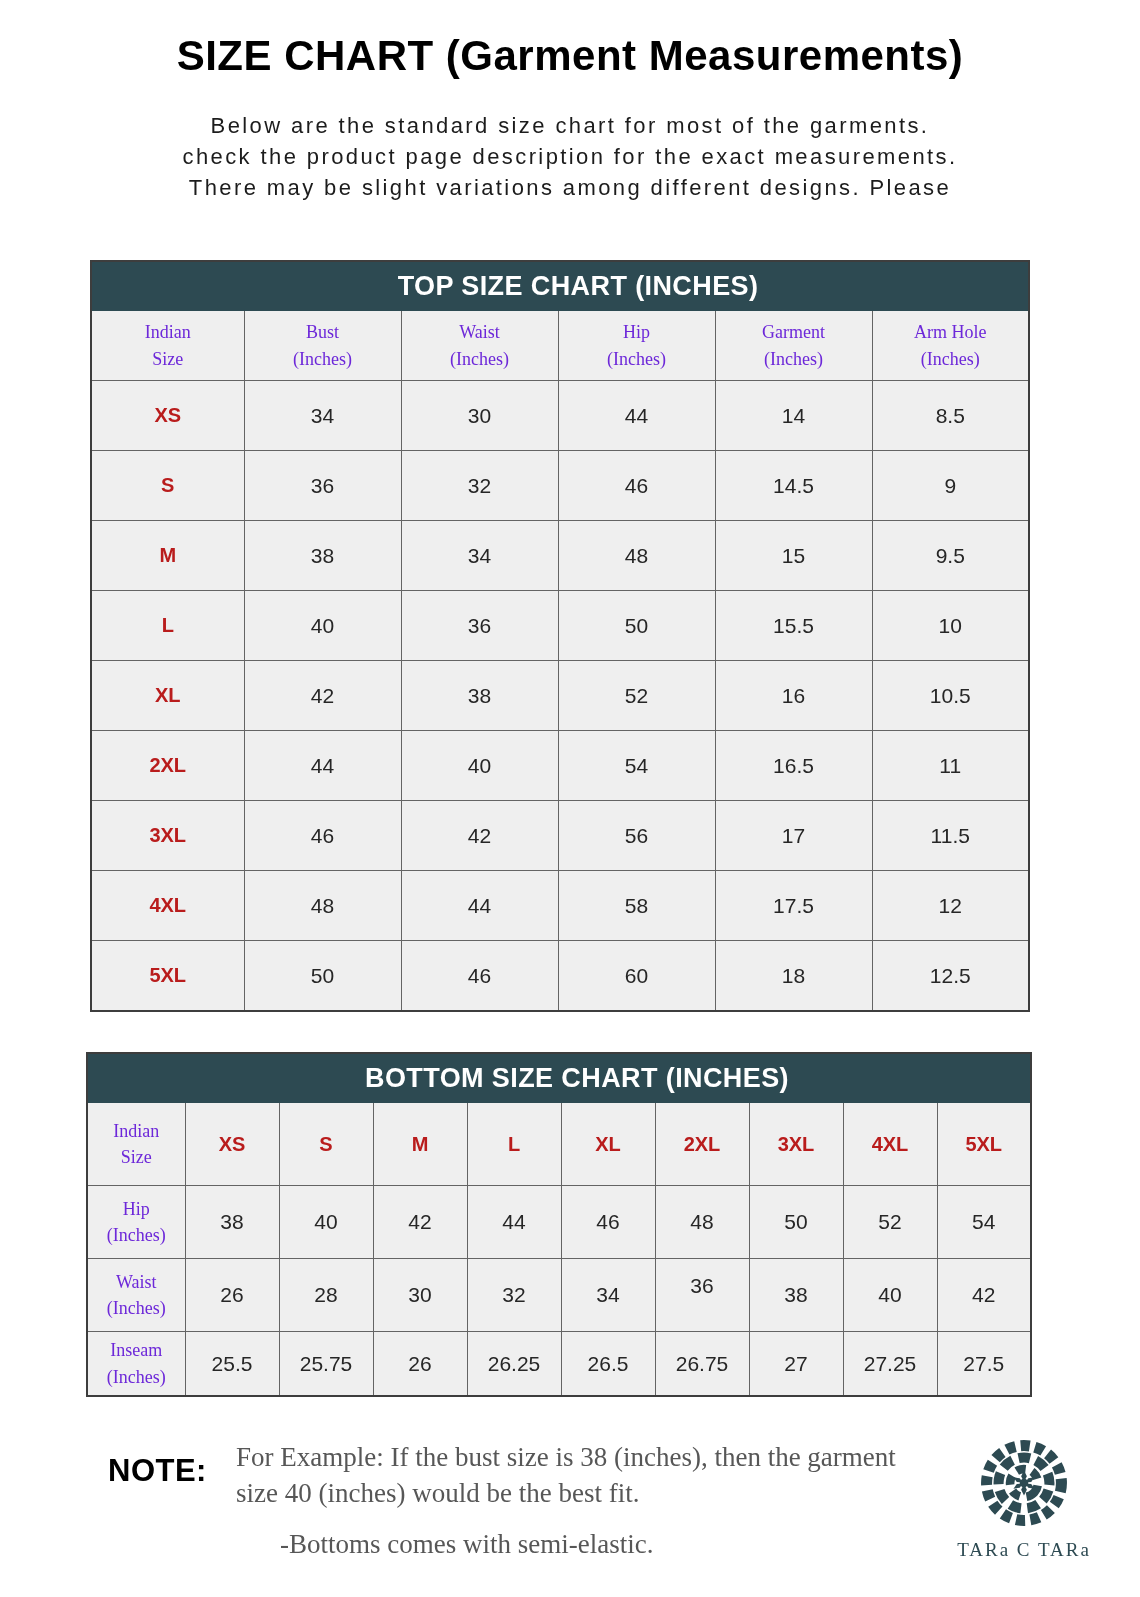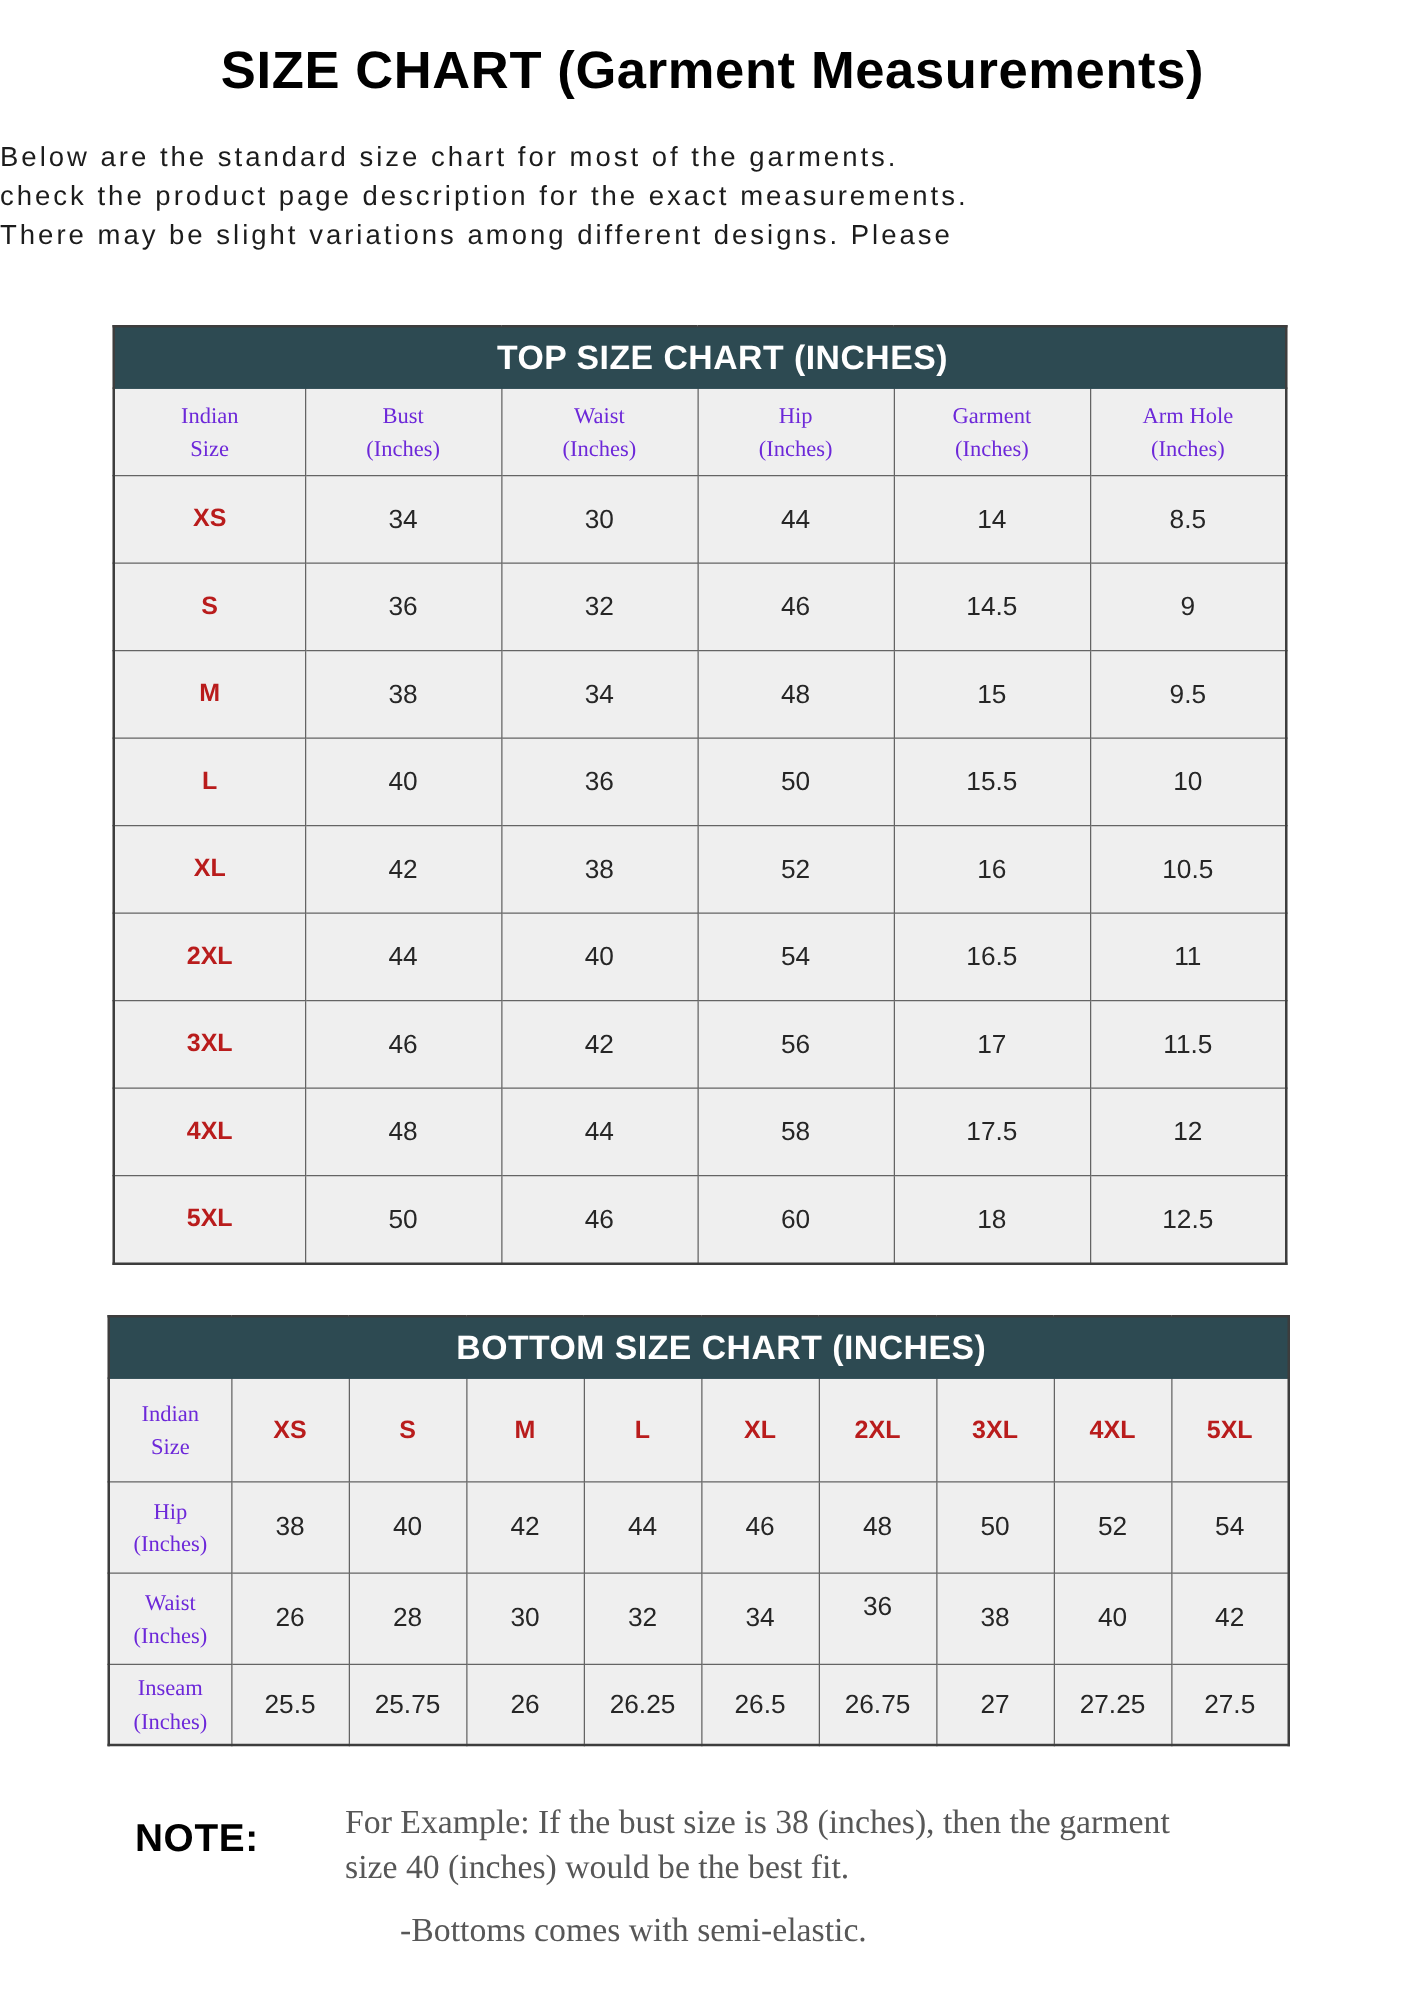--- a/index.html
+++ b/index.html
@@ -22,20 +22,21 @@
   .page-title{
     padding-top:32px;
     text-align:center;
     font-size:42px;
     font-weight:700;
     letter-spacing:0.5px;
     color:#000000;
   }
   .intro{
     margin-top:30px;
+    text-align:center;
     font-size:22px;
     letter-spacing:2.4px;
     line-height:31px;
     color:#1c1c1c;
   }
   .intro span{display:block;}
 
   table.size-table{
     border-collapse:collapse;
     table-layout:fixed;
@@ -89,21 +90,20 @@
     display:inline-block;
   }
   
   #bottom-table tbody tr:nth-child(2) td:nth-child(7) .cell-val{position:relative;top:-9px;}
 
   .note-row{
     display:flex;
     align-items:flex-start;
     margin:42px 0 0 108px;
     width:1000px;
-    gap:40px;
   }
   .note-label{
     font-size:31px;
     font-weight:700;
     color:#000000;
     padding-top:14px;
     width:128px;
     flex:0 0 auto;
     letter-spacing:0.5px;
   }
@@ -339,13 +339,32 @@
       </tr>
     </tbody>
 </table>
 
 <div class="note-row">
   <div class="note-label">NOTE:</div>
   <div class="note-text">
     <div class="note-example">For Example: If the bust size is 38 (inches), then the garment size 40 (inches) would be the best fit.</div>
     <div class="note-bottoms">-Bottoms comes with semi-elastic.</div>
   </div>
+  <div class="logo-block">
+    <svg width="96" height="96" viewBox="0 0 200 200" aria-hidden="true">
+      <g fill="none" stroke="#2d4a52">
+        <circle cx="100" cy="100" r="78" stroke-width="23" stroke-dasharray="19 11"></circle>
+        <circle cx="100" cy="100" r="53" stroke-width="21" stroke-dasharray="24 13" transform="rotate(16 100 100)"></circle>
+        <circle cx="100" cy="100" r="29" stroke-width="18" stroke-dasharray="19 14" transform="rotate(42 100 100)"></circle>
+      </g>
+      <g fill="#2d4a52">
+        <circle cx="100" cy="100" r="9"></circle>
+        <polygon points="100,74 106,86 100,98 94,86"></polygon>
+        <polygon points="100,126 106,114 100,102 94,114"></polygon>
+        <polygon points="78,88 91,90 98,99 85,98"></polygon>
+        <polygon points="122,88 109,90 102,99 115,98"></polygon>
+        <polygon points="78,112 91,110 98,101 85,102"></polygon>
+        <polygon points="122,112 109,110 102,101 115,102"></polygon>
+      </g>
+    </svg>
+    <div class="brand-name">TARa C TARa</div>
+  </div>
 </div>
 
 </body></html>

